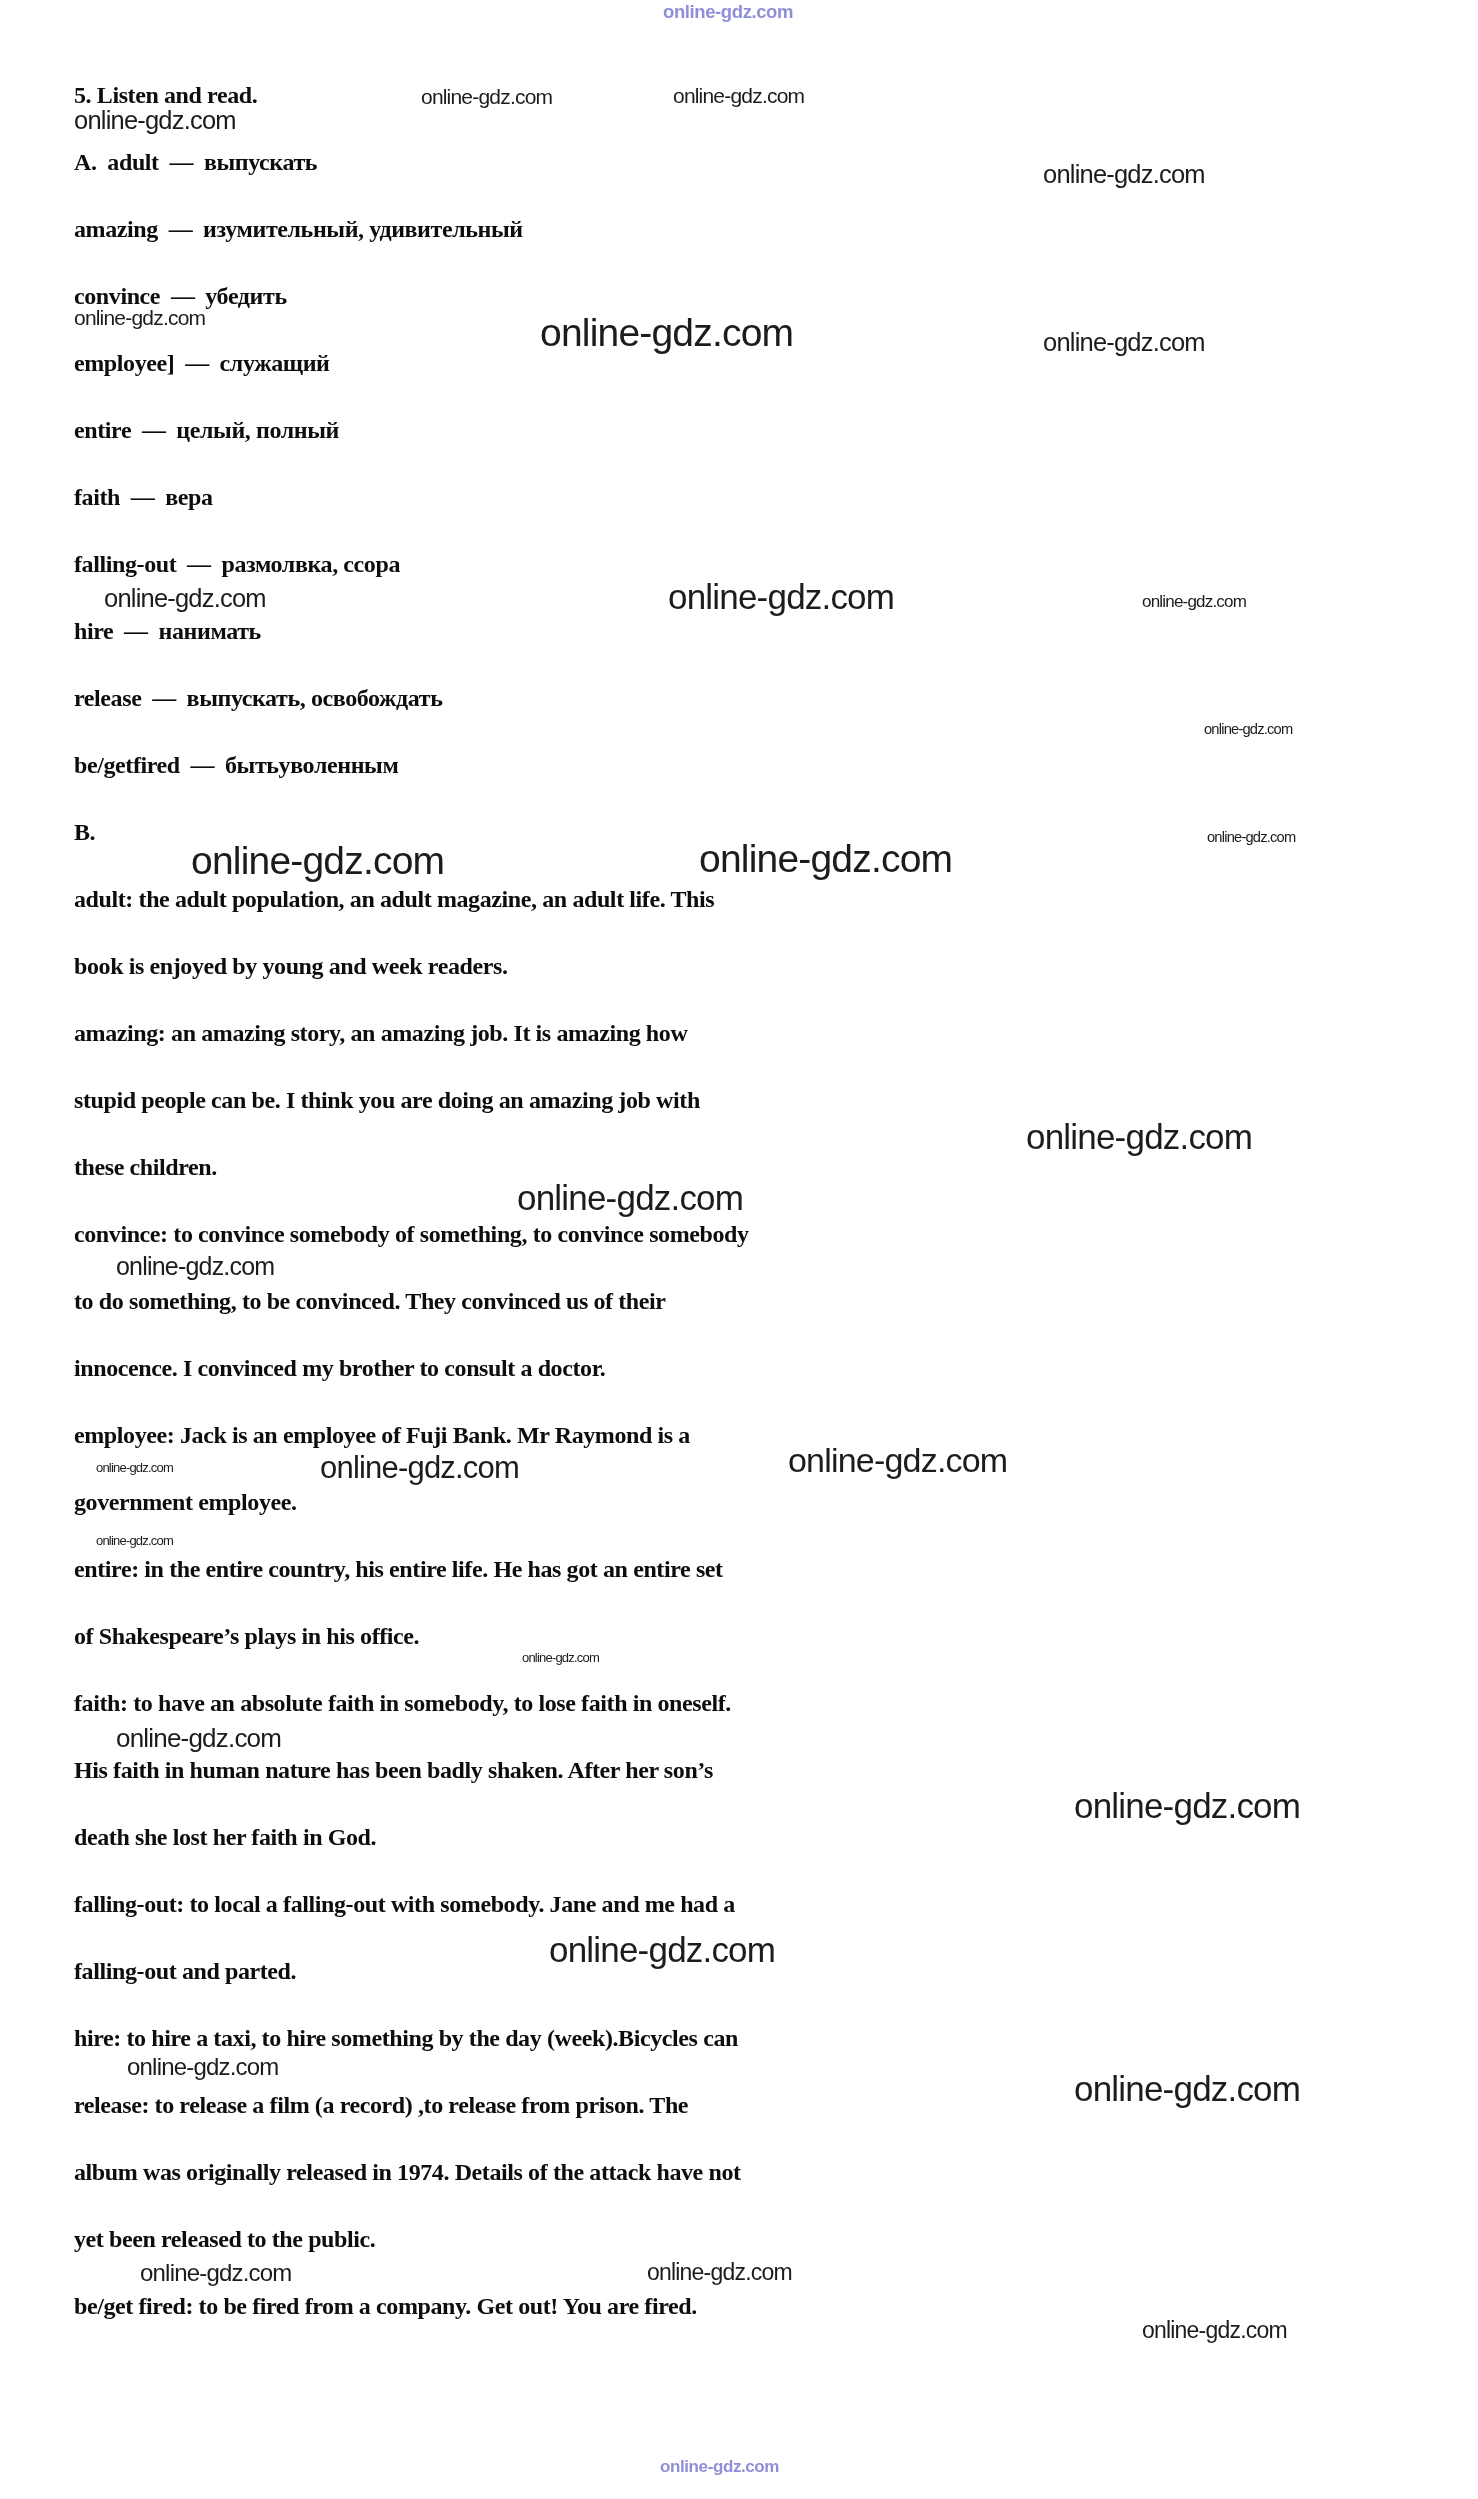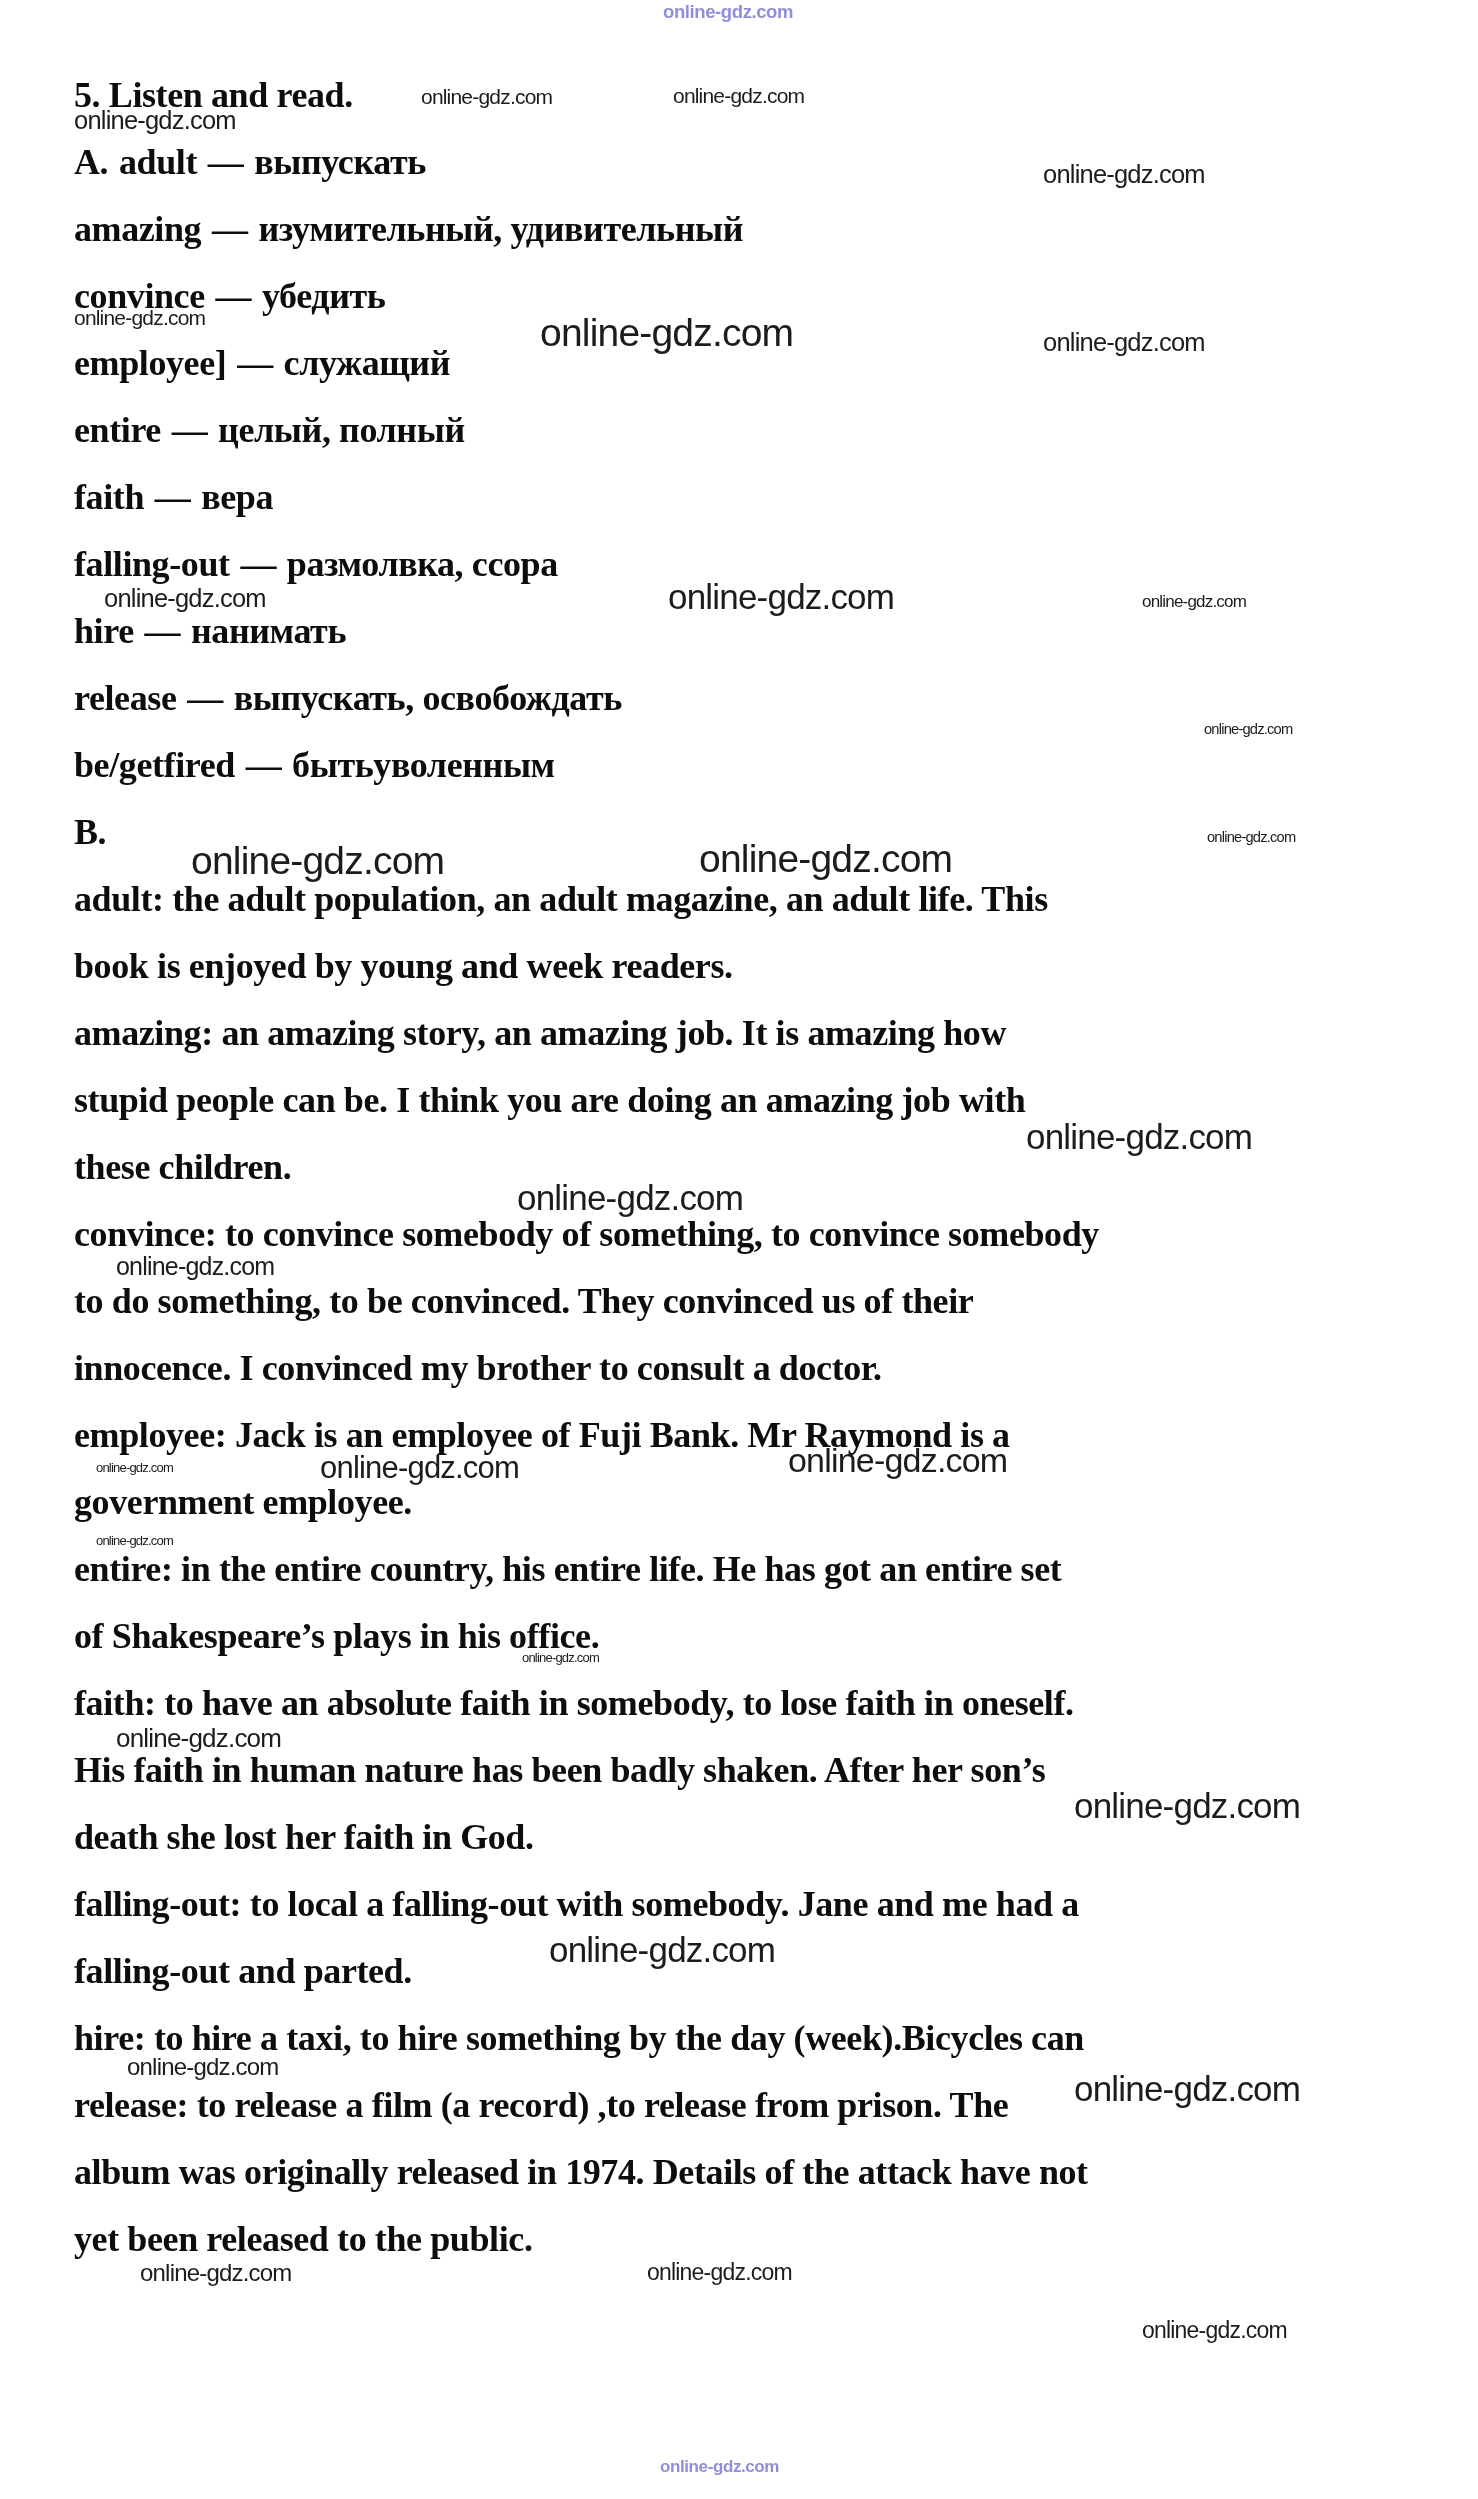--- a/index.html
+++ b/index.html
@@ -18,21 +18,21 @@
   .textcol {
     position: absolute;
     left: 74px;
     top: 62px;
     width: 1358px;
   }
   .line {
     height: 67px;
     line-height: 67px;
     font-weight: bold;
-    font-size: 36px;
+    font-size: 24px;
     color: #0d0d0d;
     white-space: nowrap;
     letter-spacing: -0.4px;
   }
   .line .sep {
     margin: 0 10.8px;
   }
   .wm {
     position: absolute;
     font-family: "Liberation Sans", sans-serif;
@@ -87,20 +87,21 @@
     <div class="line">of Shakespeare’s plays in his office.</div>
     <div class="line">faith: to have an absolute faith in somebody, to lose faith in oneself.</div>
     <div class="line">His faith in human nature has been badly shaken. After her son’s</div>
     <div class="line">death she lost her faith in God.</div>
     <div class="line">falling-out: to local a falling-out with somebody. Jane and me had a</div>
     <div class="line">falling-out and parted.</div>
     <div class="line">hire: to hire a taxi, to hire something by the day (week).Bicycles can</div>
     <div class="line">release: to release a film (a record) ,to release from prison. The</div>
     <div class="line">album was originally released in 1974. Details of the attack have not</div>
     <div class="line">yet been released to the public.</div>
+    <div class="line">be/get fired: to be fired from a company. Get out! You are fired.</div>
   </div>
 
   <span class="wm-purple" style="left:663px; top:3.1px;    font-size:18.5px;">online-gdz.com</span>
   <span class="wm" style="left:421px;  top:86px;  font-size:21px;">online-gdz.com</span>
   <span class="wm" style="left:673px;  top:85px;  font-size:21px;">online-gdz.com</span>
   <span class="wm" style="left:74px;   top:108px;  font-size:25.5px;">online-gdz.com</span>
   <span class="wm" style="left:1043px; top:162px;  font-size:25.5px;">online-gdz.com</span>
   <span class="wm" style="left:74px;   top:307px;  font-size:21px;">online-gdz.com</span>
   <span class="wm" style="left:540px;  top:313px;  font-size:39px;">online-gdz.com</span>
   <span class="wm" style="left:1043px; top:330px;  font-size:25.5px;">online-gdz.com</span>

